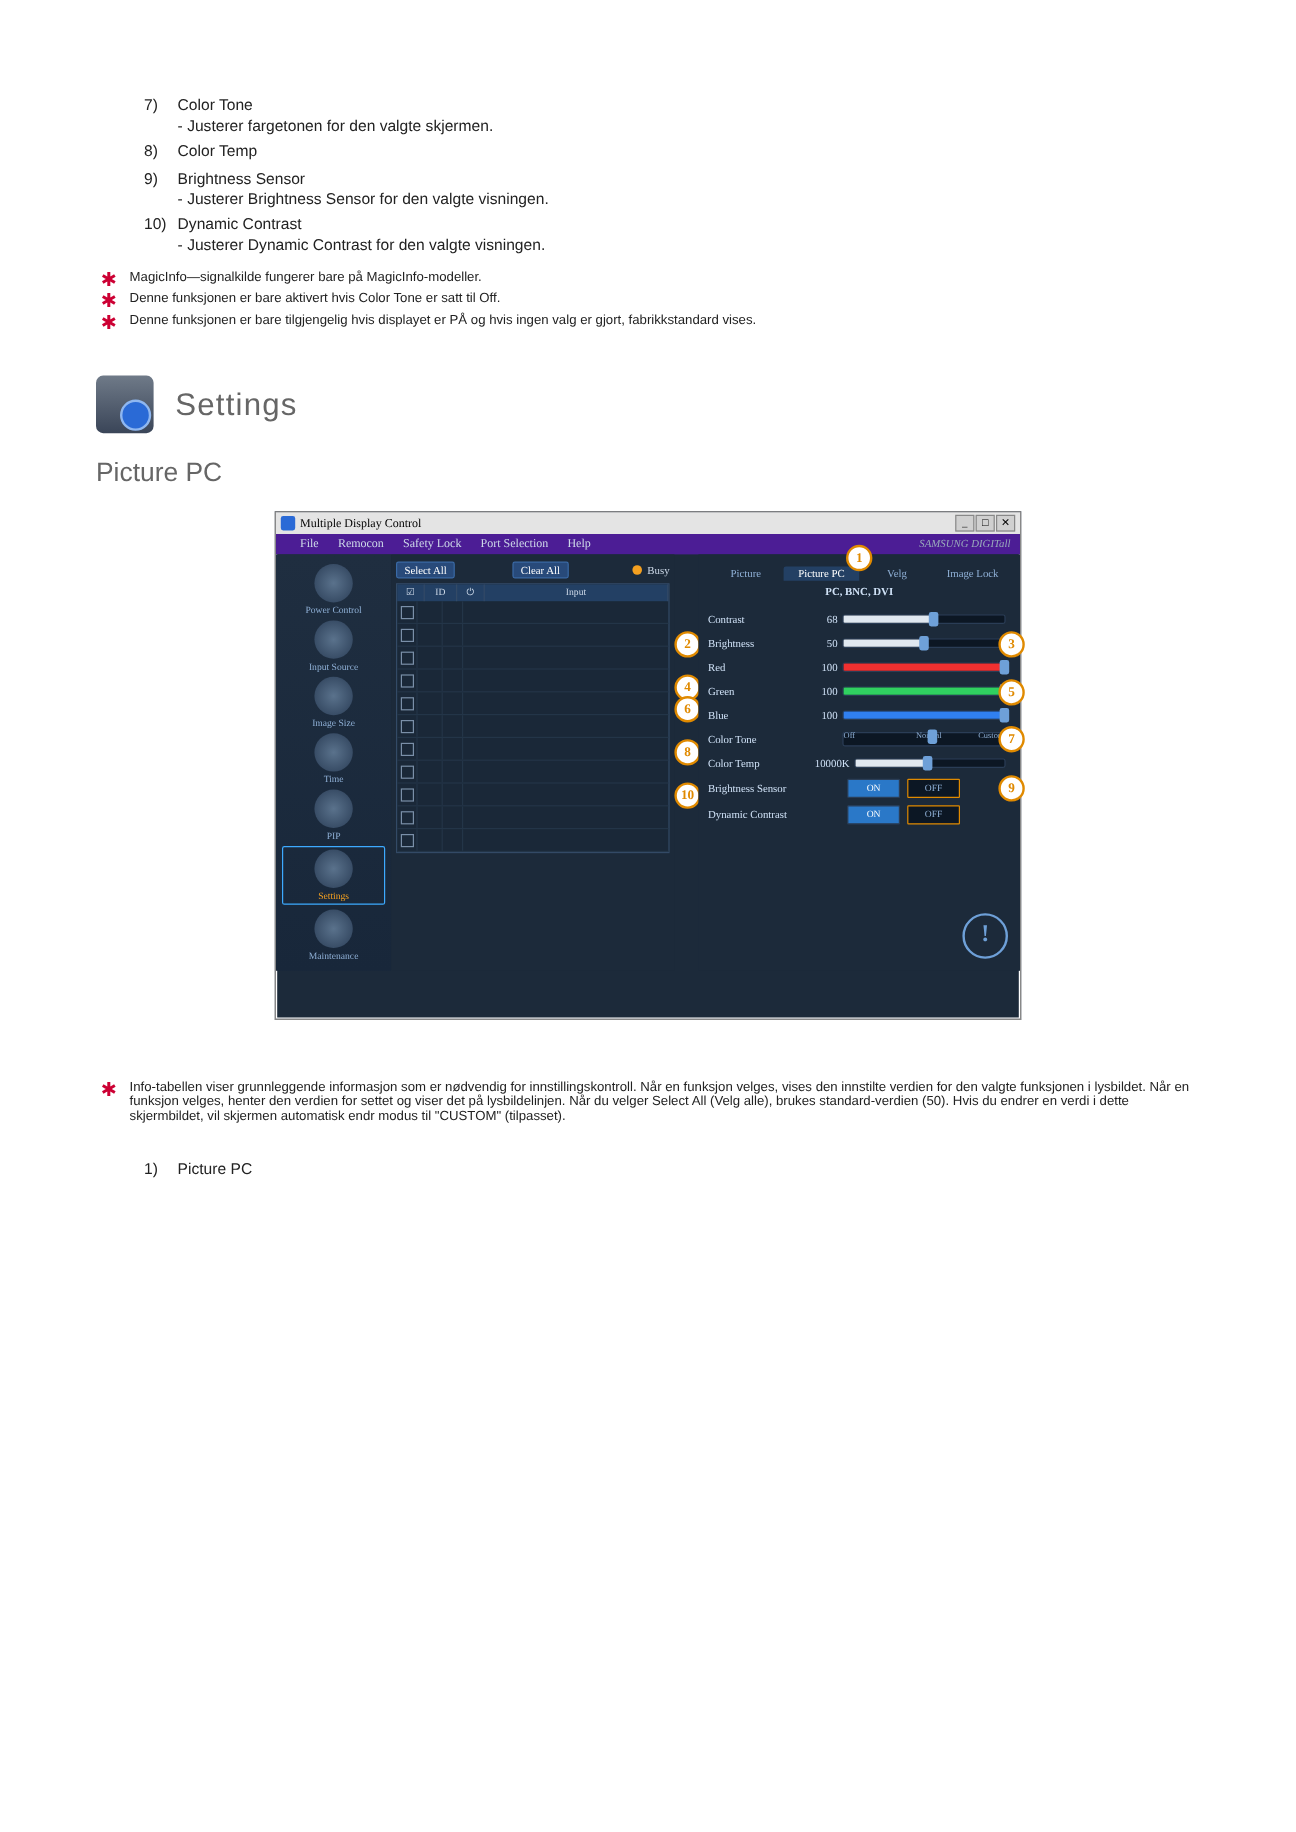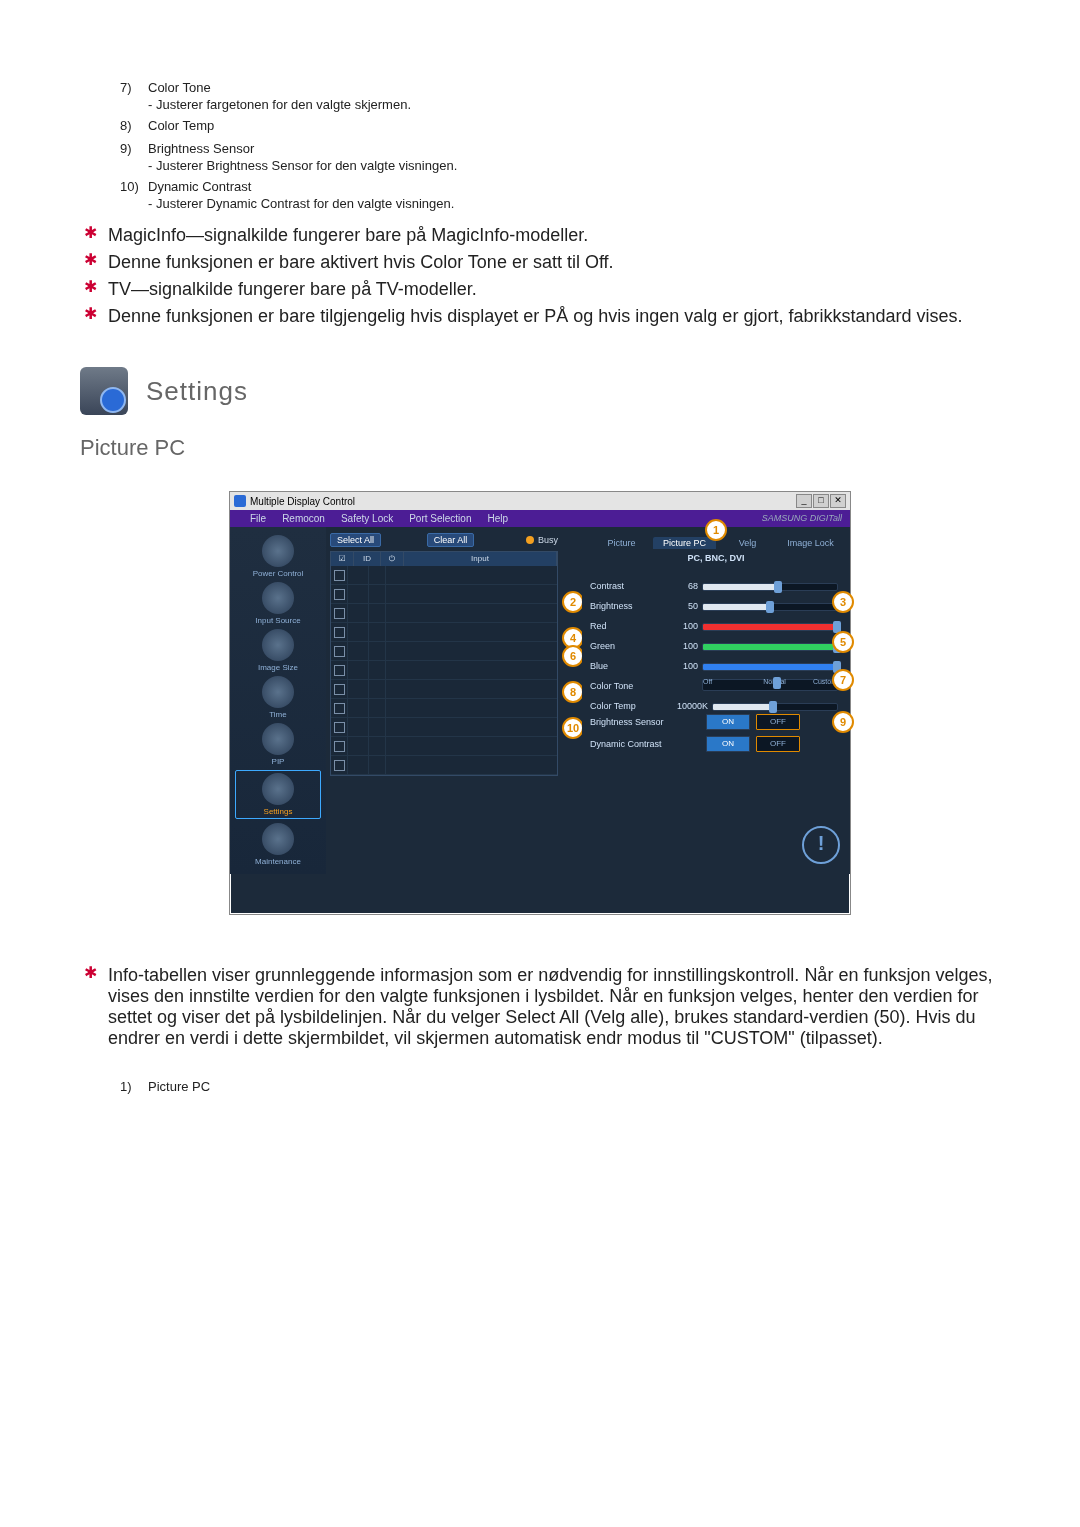--- a/index.html
+++ b/index.html
@@ -14,45 +14,46 @@
   .page {
     padding: 80px 80px 60px 80px;
   }
   .num-list { margin: 0 0 14px 0; }
   .num-list li { margin-bottom: 6px; list-style: none; }
   .num-list li .li-num { display:inline-block; width:28px; vertical-align:top; }
   .num-list li .li-body { display:inline-block; width: calc(100% - 30px); vertical-align:top; }
   .li-title { display:block; margin-bottom:2px; }
   .li-desc  { display:block; }
   .star-list { margin: 6px 0 30px 0; padding:0; }
-  .star-list li { list-style:none; margin-bottom:6px; position:relative; padding-left:28px; font-size:18px; }
+  .star-list li { list-style:none; margin-bottom:6px; position:relative; padding-left:28px; font-size:11px; }
   .star-list li::before {
     content: "✱"; color:#cc0033; font-size:16px; position:absolute; left:4px; top:-2px;
   }
   .star-light li { font-weight:normal; }
   .section-head { display:flex; align-items:center; margin: 40px 0 20px 0; }
   .section-head .big-icon {
     width:48px; height:48px; border-radius:6px;
     background:linear-gradient(#6f7a88,#3a4558); margin-right:18px; position:relative;
   }
   .section-head .big-icon::after{
     content:""; position:absolute; right:2px; bottom:2px; width:22px; height:22px;
     border-radius:50%; background:#2a6ad6; border:2px solid #8fb7f0;
   }
   .section-title { font-size:26px; color:#666; letter-spacing:1px; }
   .sub-title { font-size:22px; color:#666; margin:18px 0 12px 0; }
   .step-line { font-size:13px; margin-bottom:18px; padding-left:14px; }
   .step-line .step-num { margin-right:6px; }
 
   
   .mdc-window {
-    width: 620px; margin: 30px auto 50px auto;
+    width: 620px; margin: 19px auto 50px auto;
     background:#1c2a3a; border:1px solid #888;
     font-size:10px; color:#cdd9e8;
     box-shadow: 0 0 0 1px #fff inset;
+    font-family: Liberation Serif, serif;
   }
   .titlebar { display:flex; align-items:center; background:#e4e4e4; color:#000; height:18px; padding:0 4px; }
   .titlebar .logo { width:12px; height:12px; background:#2a6ad6; margin-right:4px; border-radius:2px; }
   .titlebar .t-text { flex:1; font-size:10px; }
   .titlebar .winbtn { display:flex; gap:1px; }
   .titlebar .winbtn span { width:14px; height:12px; background:#d0d0d0; border:1px solid #888; font-size:9px; text-align:center; line-height:10px; }
 
   .menubar { display:flex; background:#4c1d95; color:#cdd9e8; font-size:10px;padding-left:12px; }
   .menubar span { padding:3px 8px; }
   .brand { margin-left:auto; font-size:9px; color:#9ab; padding:3px 6px; font-style:italic; }
@@ -96,21 +97,21 @@
   .callout {
     position:absolute; right:-2px; width:18px; height:18px; border:2px solid #e08a00; border-radius:50%;
     background:#fff; color:#e08a00; font-size:11px; font-weight:bold; display:flex; align-items:center; justify-content:center;
   }
 
   .right-panel { flex:1; background:#1c2a3a; padding:10px 8px 8px 8px; position:relative; }
   .tab-row { display:flex; font-size:9px; margin-bottom:4px; }
   .tab { flex:1; text-align:center; color:#8fb0d6; padding:1px 0; }
   .tab.active { background:#234064; color:#fff; border-radius:2px 2px 0 0; }
   .sub-line { text-align:center; color:#cfe1f6; font-size:9px; font-weight:bold; margin:4px 0 8px 0; }
-  .prop-row { display:flex; align-items:flex-end; height:20px; font-size:9px; color:#cfe1f6; }
+  .prop-row { display:flex; align-items:center; height:20px; font-size:9px; color:#cfe1f6; }
   .prop-row .lbl { width:72px; }
   .prop-row .val { width:36px; text-align:right; padding-right:4px; }
   .prop-row .bar {
     flex:1; height:6px; background:#0c1724; border:1px solid #2a3d56; position:relative; margin-right:4px;
     border-radius:2px;
   }
   .prop-row .bar .fill{ position:absolute; left:0; top:0; bottom:0; border-radius:1px; }
   .prop-row .knob{ position:absolute; top:-3px; width:8px; height:12px; background:#6ea0d8; border-radius:2px; transform:translateX(-4px); }
   .fill-white{background:#e0e8f0;} .fill-red{background:#f03030;} .fill-green{background:#30d060;} .fill-blue{background:#3080f0;}
   .tone-row .bar { height:10px; }
@@ -142,21 +143,20 @@
   <ul class="num-list">
     <li><span class="li-num">7)</span><span class="li-body"><span class="li-title">Color Tone</span><span class="li-desc">- Justerer fargetonen for den valgte skjermen.</span></span></li>
     <li><span class="li-num">8)</span><span class="li-body"><span class="li-title">Color Temp</span></span></li>
     <li><span class="li-num">9)</span><span class="li-body"><span class="li-title">Brightness Sensor</span><span class="li-desc">- Justerer Brightness Sensor for den valgte visningen.</span></span></li>
     <li><span class="li-num">10)</span><span class="li-body"><span class="li-title">Dynamic Contrast</span><span class="li-desc">- Justerer Dynamic Contrast for den valgte visningen.</span></span></li>
   </ul>
 
   <ul class="star-list">
     <li>MagicInfo—signalkilde fungerer bare på MagicInfo-modeller.</li>
     <li>Denne funksjonen er bare aktivert hvis Color Tone er satt til Off.</li>
-    <li>TV—signalkilde fungerer bare på TV-modeller.</li>
     <li>Denne funksjonen er bare tilgjengelig hvis displayet er PÅ og hvis ingen valg er gjort, fabrikkstandard vises.</li>
   </ul>
 
   <div class="section-head">
     <div class="big-icon"></div>
     <div class="section-title">Settings</div>
   </div>
 
   <div class="sub-title">Picture PC</div>
 

